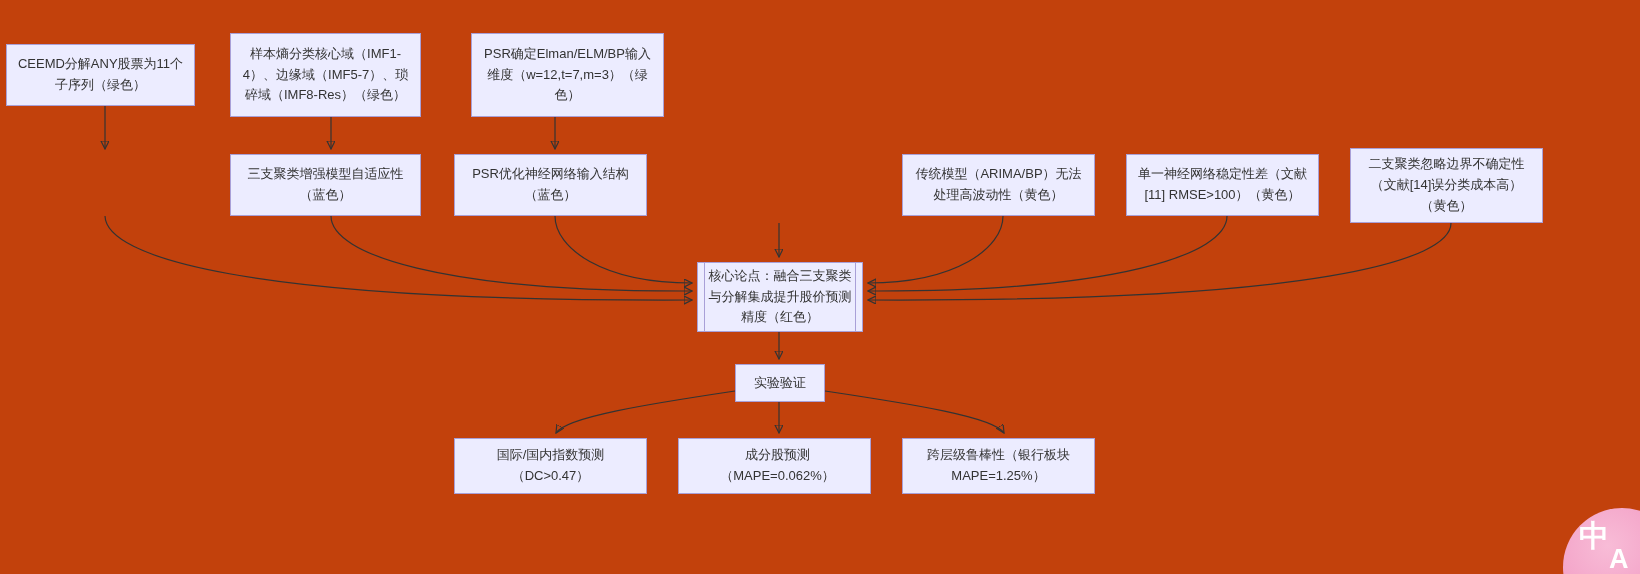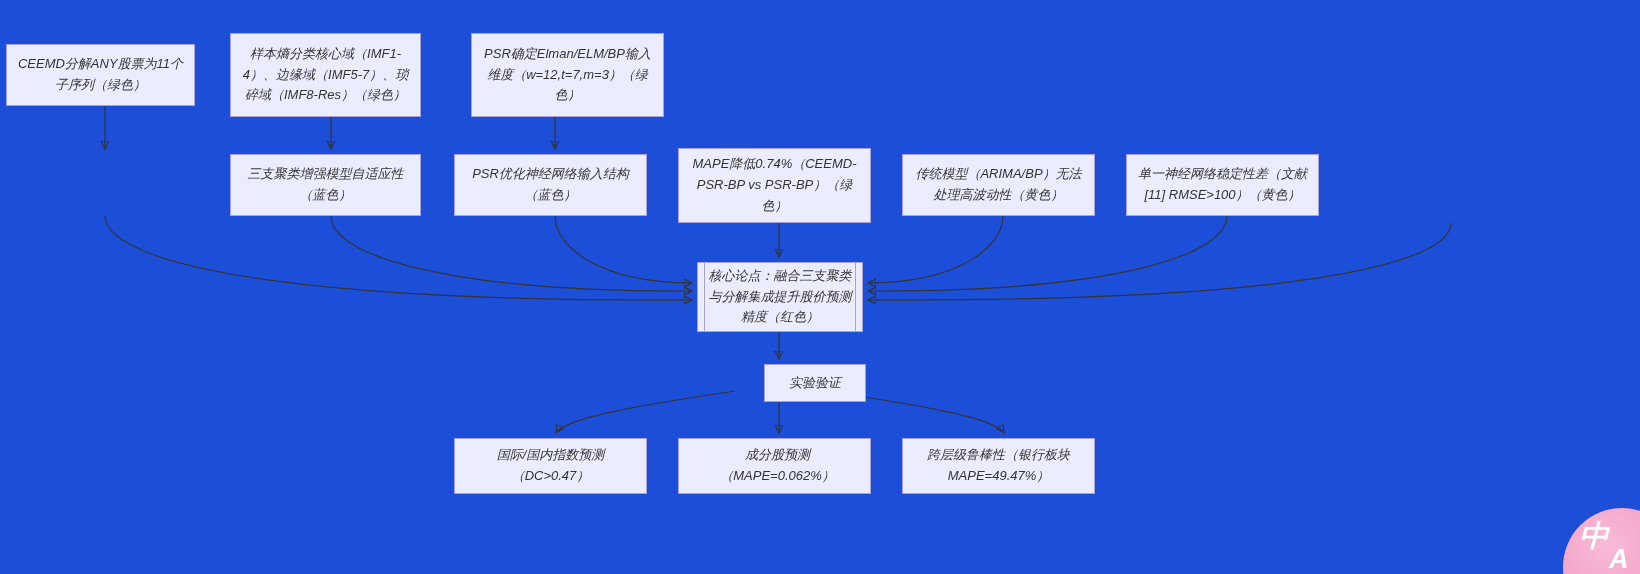--- a/index.html
+++ b/index.html
@@ -1,22 +1,21 @@
 <!DOCTYPE html>
 <html><head>
 <meta charset="utf-8">
 <style>
   html,body{margin:0;padding:0;background:#fff;}
   .canvas{
     position:relative;
     width:1640px;height:574px;
     overflow:hidden;
-    background:#1d4ed8;
+    background:#c2410c;
     font-family:"Liberation Sans","DejaVu Sans",sans-serif;
-    font-style:italic;
   }
   .edge-layer{position:absolute;left:0;top:0;width:1640px;height:574px;}
   .edge-layer path{fill:none;stroke:#333333;stroke-width:1.2px;}
   .node{
     position:absolute;
     box-sizing:border-box;
     background:#ECECFF;
     border:1px solid #A9A0D8;
     color:#333333;
     font-size:13px;
@@ -38,21 +37,21 @@
   .n-sample-entropy{left:230px; top:33px;  width:191px; height:84px;}
   .n-psr-dim       {left:454px; top:33px;  width:193px; height:84px;margin-left:17px;}
   .n-decomp        {left:6px;   top:154px; width:189px; height:62px;}
   .n-three-way     {left:230px; top:154px; width:191px; height:62px;}
   .n-psr-opt       {left:454px; top:154px; width:193px; height:62px;}
   .n-mape          {left:678px; top:148px; width:193px; height:75px;}
   .n-traditional   {left:902px; top:154px; width:193px; height:62px;text-align:center;}
   .n-single-nn     {left:1126px;top:154px; width:193px; height:62px;}
   .n-two-way       {left:1350px;top:148px; width:193px; height:75px;}
   .n-core          {left:697px; top:262px; width:166px; height:70px; padding:6px 6px;}
-  .n-experiment    {left:735px; top:364px; width:102px;  height:38px;margin-left:29px;}
+  .n-experiment    {left:735px; top:364px; width:90px;  height:38px;}
   .n-index-pred    {left:454px; top:438px; width:193px; height:56px;}
   .n-stock-pred    {left:678px; top:438px; width:193px; height:56px;padding-left:16px;}
   .n-robust        {left:902px; top:438px; width:193px; height:56px;}
   
   .badge{
     position:absolute;
     left:1563px;top:508px;
     width:118px;height:118px;
     border-radius:50%;
     background:radial-gradient(circle at 38% 32%, #F8BCD7 0%, #F3A2C7 55%, #EE8FBC 100%);
@@ -103,46 +102,46 @@
   <div class="node n-psr-dim">
     <span>PSR确定Elman/ELM/BP输入维度（w=12,t=7,m=3）（绿色）</span>
   </div>
 
   <div class="node n-three-way">
     <span>三支聚类增强模型自适应性（蓝色）</span>
   </div>
   <div class="node n-psr-opt">
     <span>PSR优化神经网络输入结构（蓝色）</span>
   </div>
-  <div class="node n-mape">
-    <span>MAPE降低0.74%（CEEMD-PSR-BP vs PSR-BP）（绿色）</span>
-  </div>
   <div class="node n-traditional">
     <span>传统模型（ARIMA/BP）无法处理高波动性（黄色）</span>
   </div>
   <div class="node n-single-nn">
     <span>单一神经网络稳定性差（文献[11] RMSE&gt;100）（黄色）</span>
+  </div>
+  <div class="node n-two-way">
+    <span>二支聚类忽略边界不确定性（文献[14]误分类成本高）（黄色）</span>
   </div>
 
   <div class="node node-core n-core">
     <span>核心论点：融合三支聚类与分解集成提升股价预测精度（红色）</span>
   </div>
 
   <div class="node n-experiment">
     <span>实验验证</span>
   </div>
 
   <div class="node n-index-pred">
     <span>国际/国内指数预测（DC&gt;0.47）</span>
   </div>
   <div class="node n-stock-pred">
     <span>成分股预测（MAPE=0.062%）</span>
   </div>
   <div class="node n-robust">
-    <span>跨层级鲁棒性（银行板块MAPE=49.47%）</span>
+    <span>跨层级鲁棒性（银行板块MAPE=1.25%）</span>
   </div>
 
   <div class="badge">
     <span class="glyph-primary">中</span>
     <span class="glyph-secondary">A</span>
   </div>
 
 </div>
 
 </body></html>

